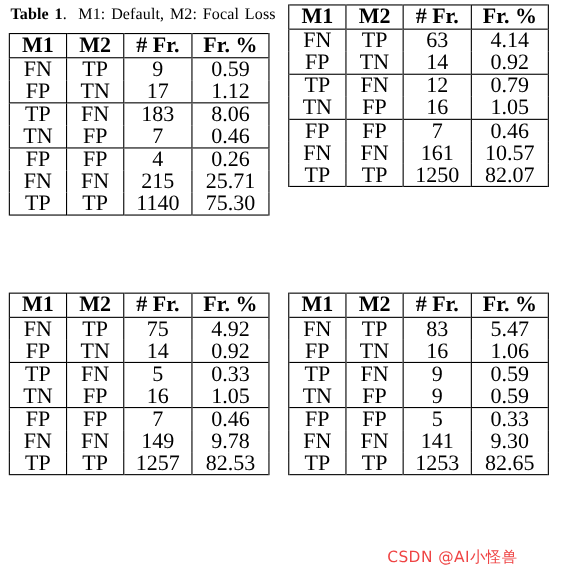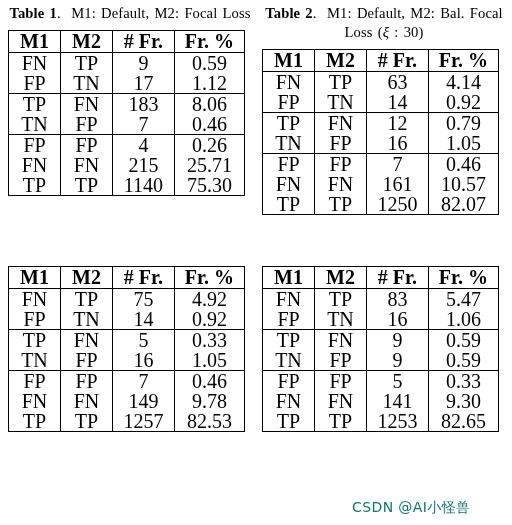--- a/index.html
+++ b/index.html
@@ -82,21 +82,21 @@
   col.c-m2  { width: 52px; }
   col.c-nfr { width: 62px; }
   col.c-pfr { width: 70px; }
 
   .watermark {
     position: absolute;
     left: 352px;
     top: 499px;
     font-size: 14px;
     line-height: 17px;
-    color: #0f766e;
+    color: #ef4444;
     font-family: "DejaVu Sans", "Liberation Sans", sans-serif;
     white-space: nowrap;
     letter-spacing: 0.4px;
     pointer-events: none;
   }
 </style>
 </head>
 <body>
 
 <div class="page">
@@ -163,21 +163,20 @@
           <td>TP</td>
           <td>TP</td>
           <td>1140</td>
           <td>75.30</td>
         </tr>
       </tbody>
     </table>
   </div>
 
   <div class="table-block col-right row-top">
-    <p class="caption"><span class="tlabel">Table 2</span><span>.</span>&nbsp; <span>M1: Default, M2: Bal. Focal Loss (</span><span class="mathit">ξ</span><span> : 30)</span></p>
     <table class="freq">
       <colgroup>
           <col class="c-m1">
           <col class="c-m2">
           <col class="c-nfr">
           <col class="c-pfr">
         </colgroup>
       <thead>
         <tr>
           <th>M1</th>

